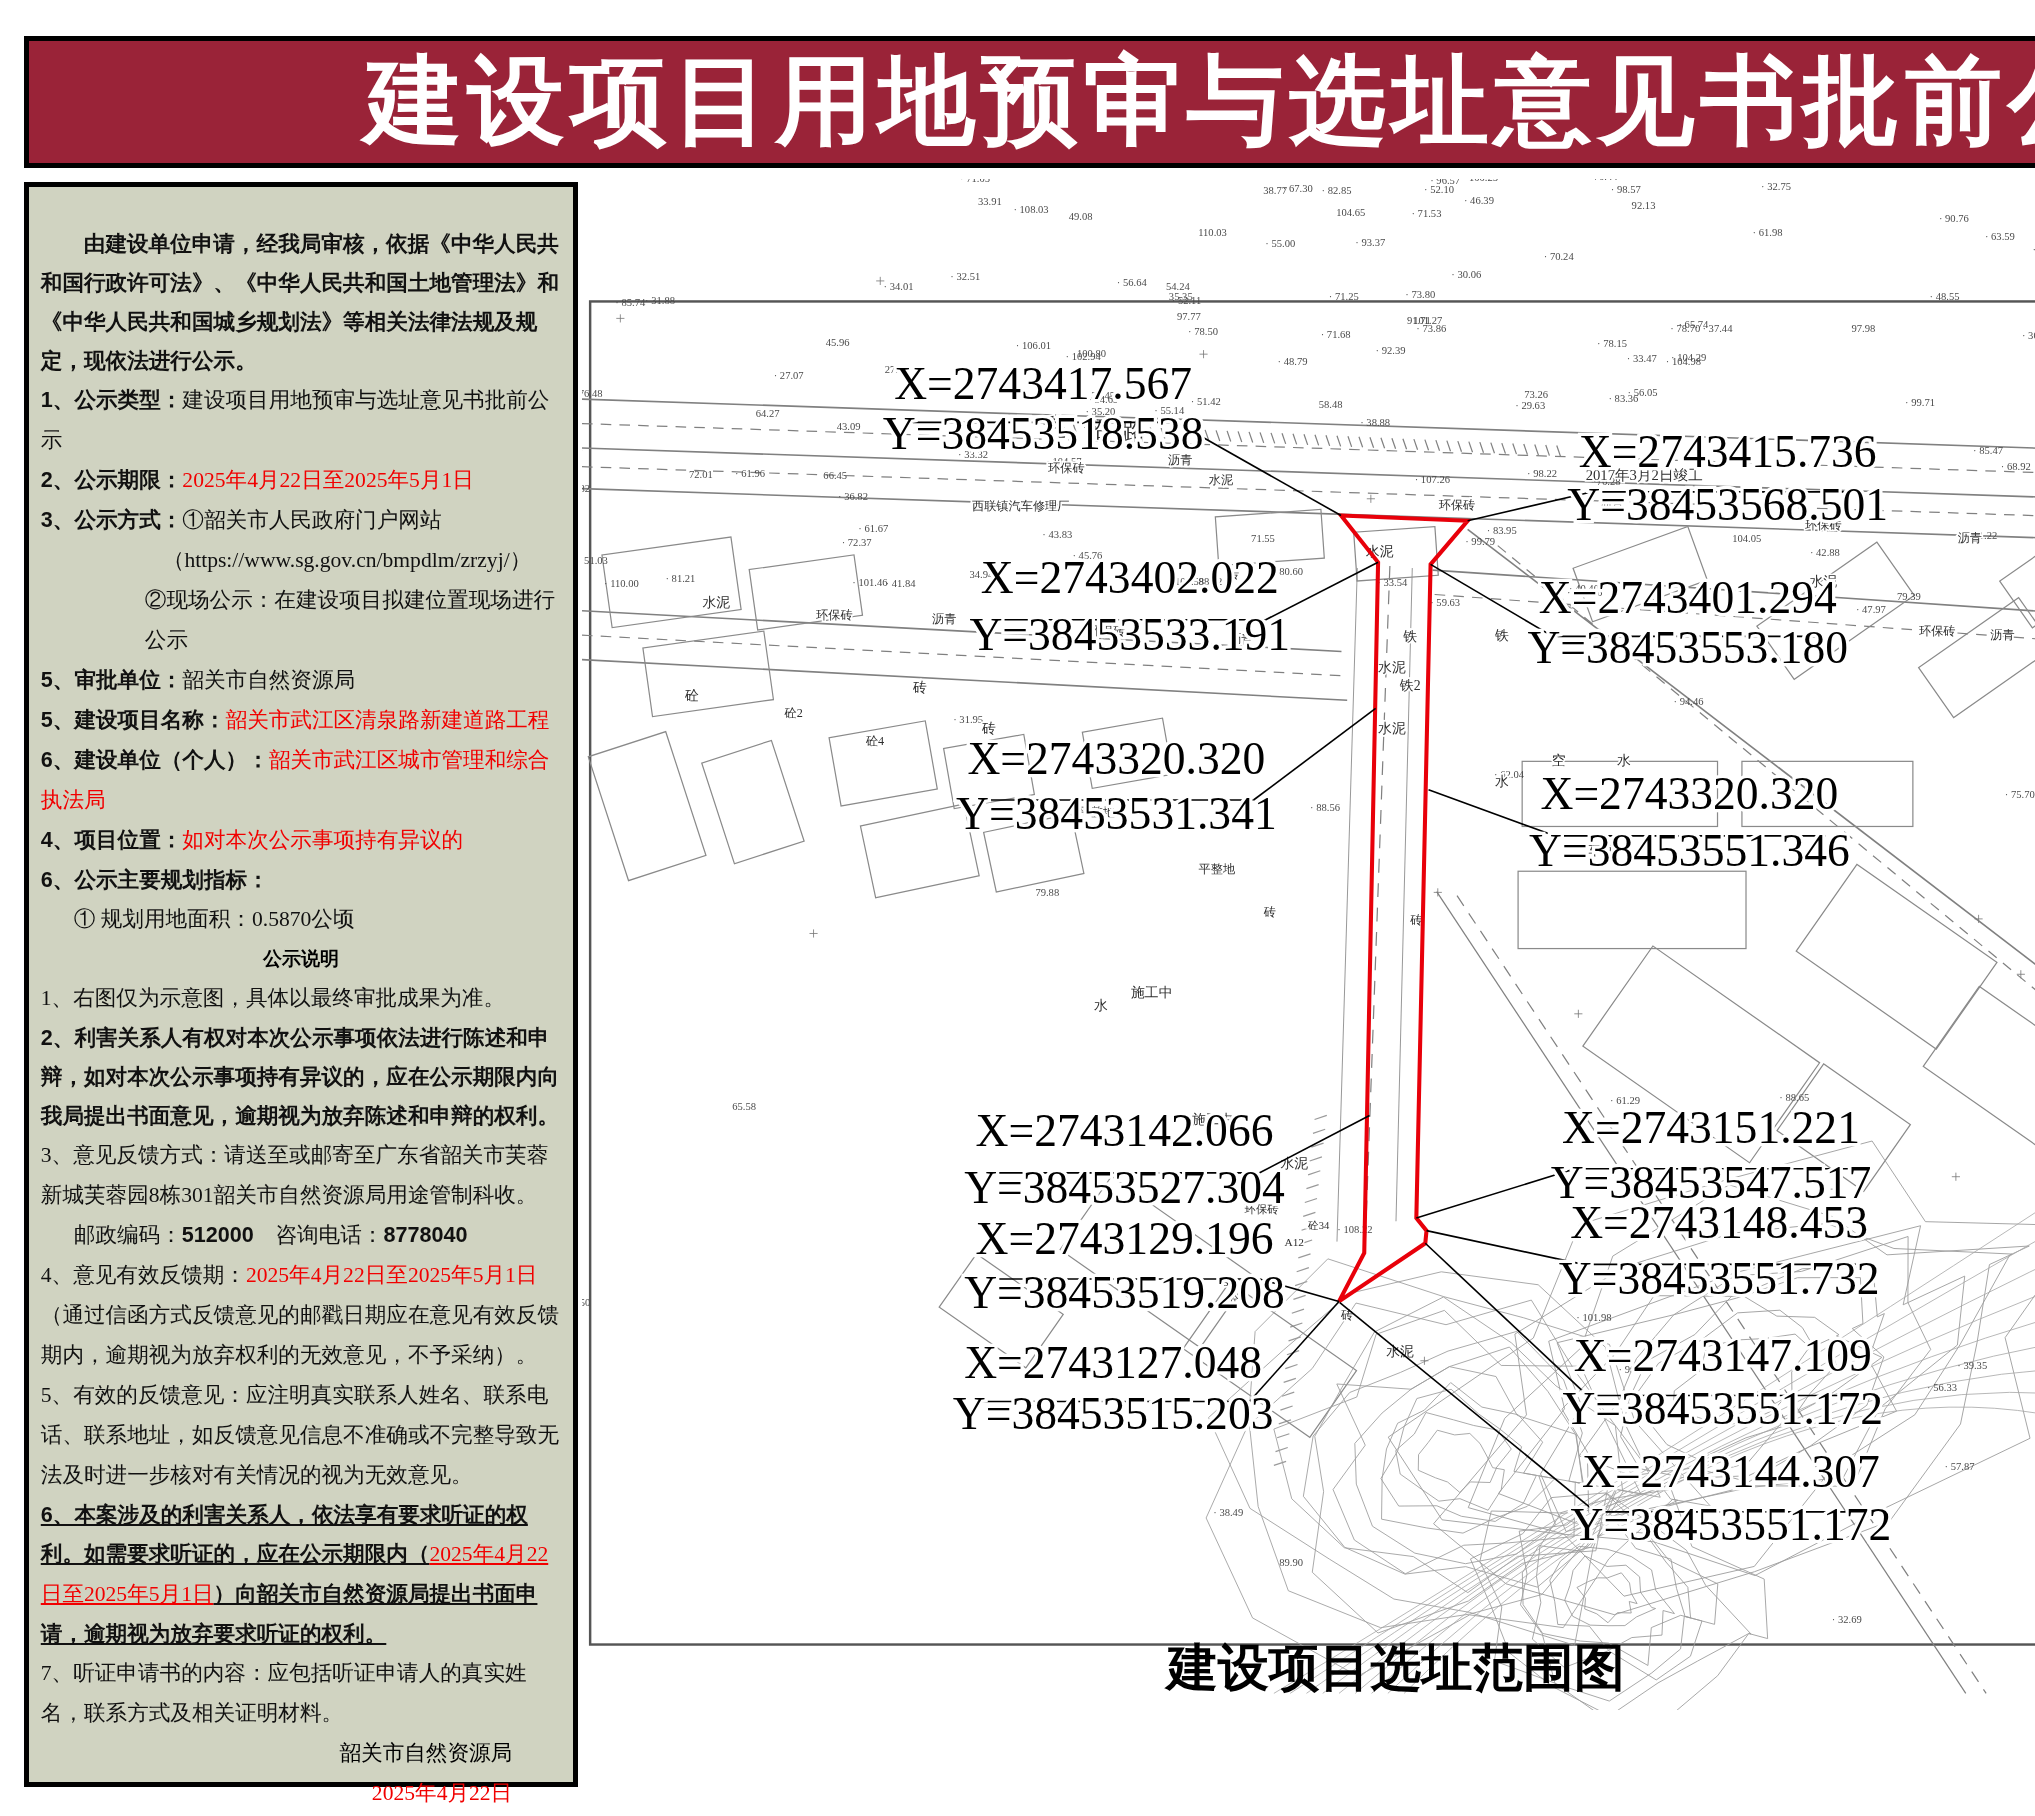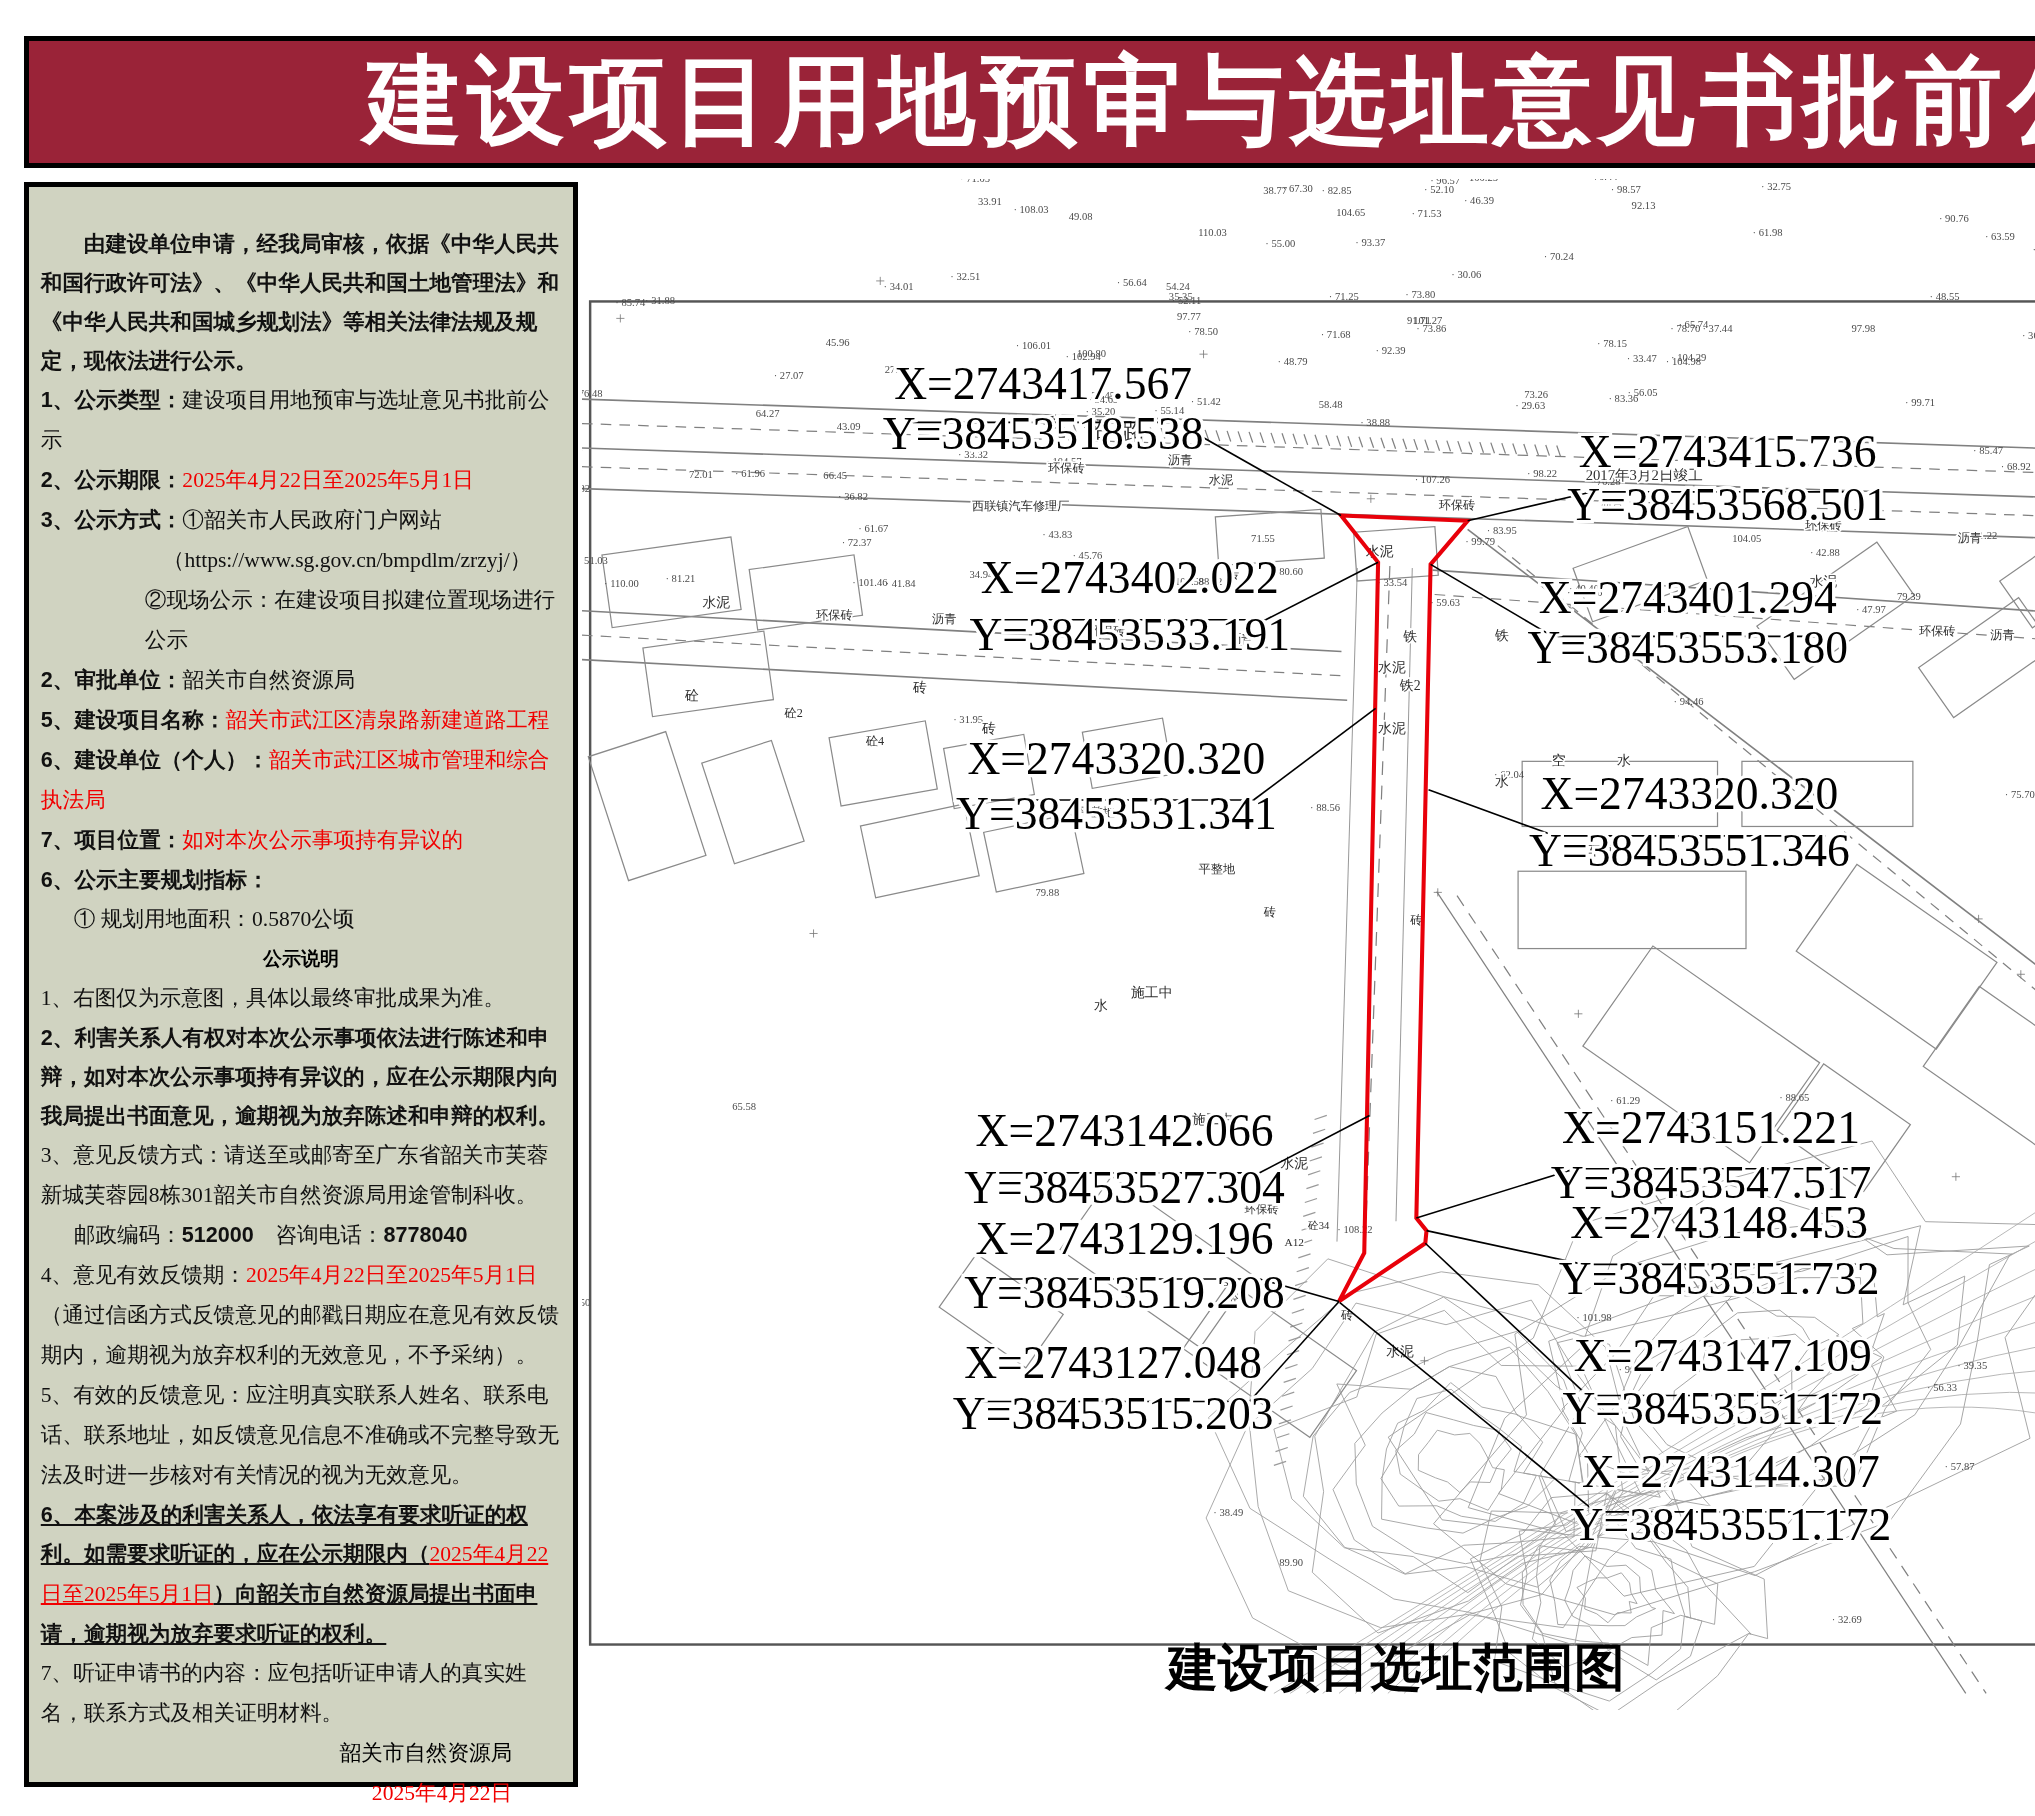--- a/index.html
+++ b/index.html
@@ -48,24 +48,24 @@
 </div>
 
 <div id="notice" class="abs">
 
 <div class="p indent"><span class="b">由建设单位申请，经我局审核，依据《中华人民共和国行政许可法》、《中华人民共和国土地管理法》和《中华人民共和国城乡规划法》等相关法律法规及规定，现依法进行公示。</span></div>
     <div class="p"><span class="b">1、公示类型：</span><span class="s">建设项目用地预审与选址意见书批前公示</span></div>
     <div class="p"><span class="b">2、公示期限：</span><span class="r">2025年4月22日至2025年5月1日</span></div>
     <div class="p"><span class="b">3、公示方式：</span><span class="s">①韶关市人民政府门户网站</span></div>
     <div class="p ind5"><span class="s">（https://www.sg.gov.cn/bmpdlm/zrzyj/）</span></div>
     <div class="p ind4"><span class="s">②现场公示：在建设项目拟建位置现场进行公示</span></div>
-    <div class="p"><span class="b">2、审批单位：</span><span class="s">韶关市自然资源局</span></div>
+    <div class="p"><span class="b">5、审批单位：</span><span class="s">韶关市自然资源局</span></div>
     <div class="p"><span class="b">5、建设项目名称：</span><span class="r">韶关市武江区清泉路新建道路工程</span></div>
     <div class="p"><span class="b">6、建设单位（个人）：</span><span class="r">韶关市武江区城市管理和综合执法局</span></div>
-    <div class="p"><span class="b">7、项目位置：</span><span class="r">如对本次公示事项持有异议的</span></div>
+    <div class="p"><span class="b">4、项目位置：</span><span class="r">如对本次公示事项持有异议的</span></div>
     <div class="p"><span class="b">6、公示主要规划指标：</span></div>
     <div class="p ind2"><span class="s">① 规划用地面积：0.5870公顷</span></div>
     <div class="sp"></div>
     <div class="tit">公示说明</div>
     <div class="p"><span class="s">1、右图仅为示意图，具体以最终审批成果为准。</span></div>
     <div class="p"><span class="b">2、利害关系人有权对本次公示事项依法进行陈述和申辩，如对本次公示事项持有异议的，应在公示期限内向我局提出书面意见，逾期视为放弃陈述和申辩的权利。</span></div>
     <div class="p"><span class="s">3、意见反馈方式：请送至或邮寄至广东省韶关市芙蓉新城芙蓉园8栋301韶关市自然资源局用途管制科收。</span></div>
     <div class="p ind2"><span class="s">邮政编码：</span><span class="b">512000</span><span class="s">　咨询电话：</span><span class="b">8778040</span></div>
     <div class="p"><span class="s">4、意见有效反馈期：</span><span class="r">2025年4月22日至2025年5月1日</span></div>
     <div class="p"><span class="s">（通过信函方式反馈意见的邮戳日期应在意见有效反馈期内，逾期视为放弃权利的无效意见，不予采纳）。</span></div>

